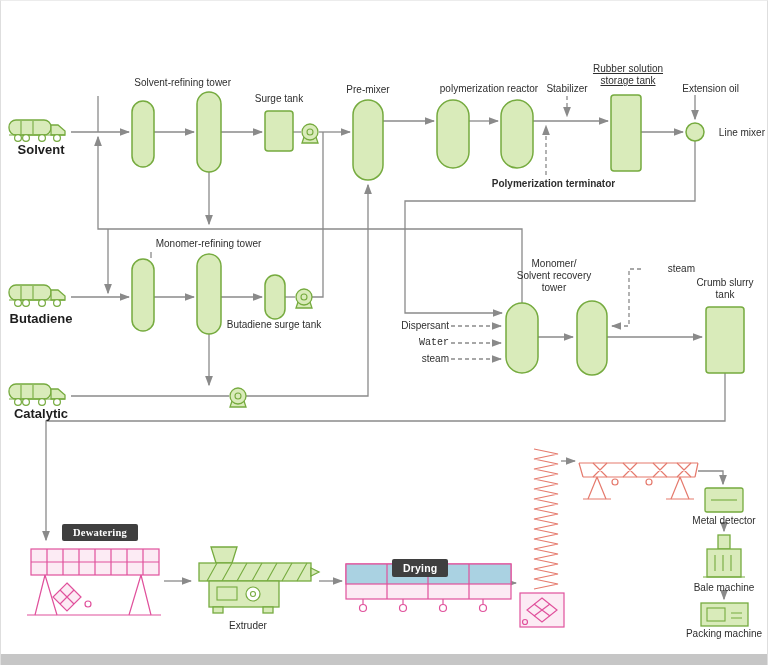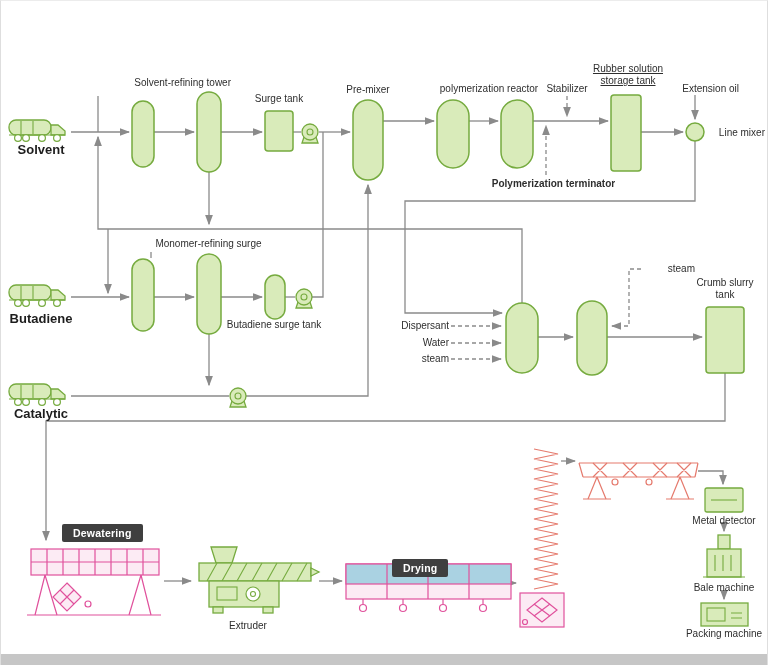--- a/index.html
+++ b/index.html
@@ -208,34 +208,37 @@
   <div class="lbl left" style="left:100px;top:76px;width:130px;">Solvent-refining tower</div>
   <div class="lbl" style="left:238px;top:92px;width:80px;">Surge tank</div>
   <div class="lbl" style="left:327px;top:83px;width:80px;">Pre-mixer</div>
   <div class="lbl" style="left:418px;top:82px;width:140px;">polymerization reactor</div>
   <div class="lbl" style="left:536px;top:82px;width:60px;">Stabilizer</div>
   <div class="lbl" style="left:587px;top:62px;width:80px;text-decoration:underline;">Rubber solution
 storage tank</div>
   <div class="lbl" style="left:662px;top:82px;width:76px;text-align:right;">Extension oil</div>
   <div class="lbl left" style="left:708px;top:126px;width:56px;">Line mixer</div>
   <div class="lbl" style="left:480px;top:177px;width:145px;font-weight:bold;">Polymerization terminator</div>
-  <div class="lbl" style="left:140px;top:237px;width:135px;">Monomer-refining surge</div>
+  <div class="lbl" style="left:140px;top:237px;width:135px;">Monomer-refining tower</div>
   <div class="lbl" style="left:203px;top:318px;width:140px;">Butadiene surge tank</div>
+  <div class="lbl" style="left:494px;top:257px;width:118px;">Monomer/
+Solvent recovery
+tower</div>
   <div class="lbl right" style="left:380px;top:319px;width:68px;">Dispersant</div>
-  <div class="lbl right" style="left:380px;top:336px;width:68px;">Water</div>
+  <div class="lbl right" style="left:380px;top:336px;width:68px;font-family:Liberation Mono, monospace;">Water</div>
   <div class="lbl right" style="left:380px;top:352px;width:68px;">steam</div>
   <div class="lbl left" style="left:644px;top:262px;width:50px;">steam</div>
   <div class="lbl" style="left:684px;top:276px;width:80px;">Crumb slurry
 tank</div>
 
   <div class="lbl truck-lbl" style="left:2px;top:141px;width:76px;">Solvent</div>
   <div class="lbl truck-lbl" style="left:2px;top:310px;width:76px;">Butadiene</div>
   <div class="lbl truck-lbl" style="left:2px;top:405px;width:76px;">Catalytic</div>
 
-  <div class="tag" style="left:61px;top:523px;">Dewatering</div>
+  <div class="tag" style="left:61px;top:523px;font-family:Liberation Serif, serif;">Dewatering</div>
   <div class="tag" style="left:391px;top:558px;text-align:center;">Drying</div>
 
   <div class="lbl" style="left:207px;top:619px;width:80px;">Extruder</div>
   <div class="lbl" style="left:673px;top:514px;width:100px;">Metal detector</div>
   <div class="lbl" style="left:673px;top:581px;width:100px;">Bale machine</div>
   <div class="lbl" style="left:668px;top:627px;width:110px;">Packing machine</div>
 
   <div class="bottom-edge"></div>
 </div>
 

